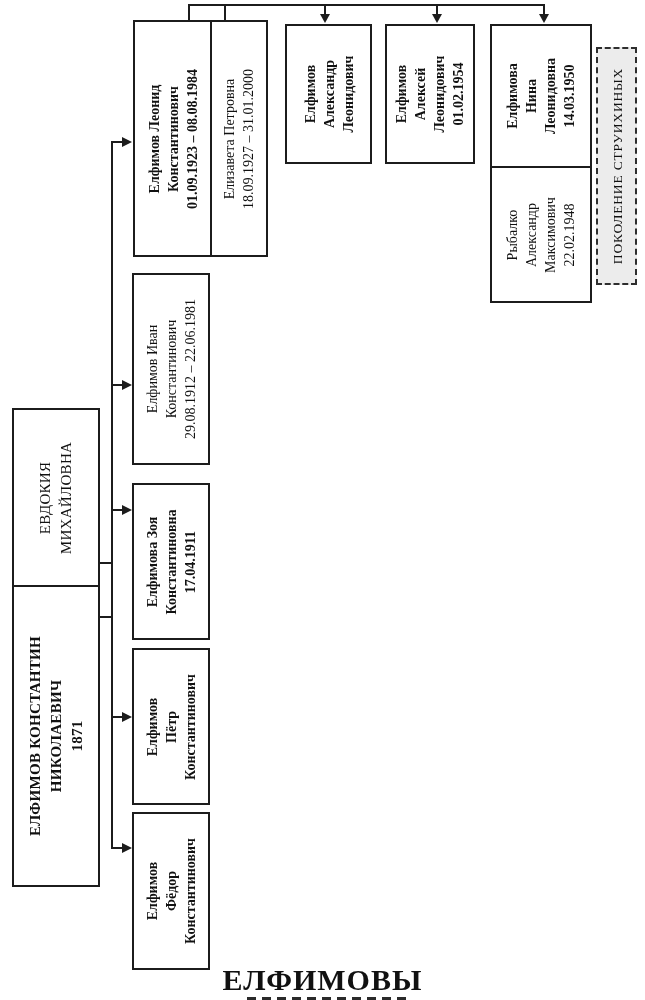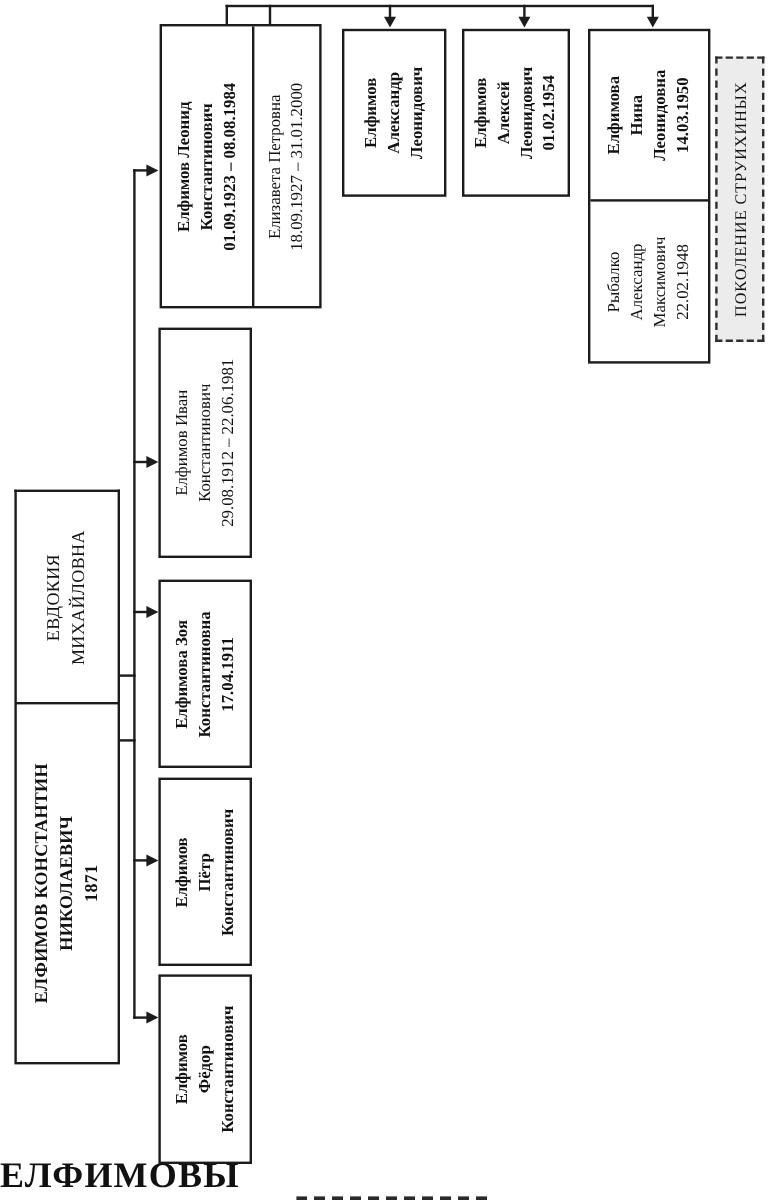--- a/index.html
+++ b/index.html
@@ -35,21 +35,21 @@
           border-left:5px solid transparent; border-right:5px solid transparent;
           border-top:9px solid #1c1c1c; }
   
   .dashedbox {
     position:absolute; box-sizing:border-box;
     border:2px dashed #2e2e2e; background:#ececec;
   }
   
   .caption {
     position:absolute; left:0; top:963px; width:645px;
-    font-weight:bold; font-size:30px; letter-spacing:1px;
+    text-align:center; font-weight:bold; font-size:30px; letter-spacing:1px;
   }
   
   .sliver {
     position:absolute; left:247px; top:997px; width:160px; height:3px;
     background:repeating-linear-gradient(90deg,#2a2a2a 0 9px,transparent 9px 15px);
   }
 </style>
 </head>
 <body>
 

